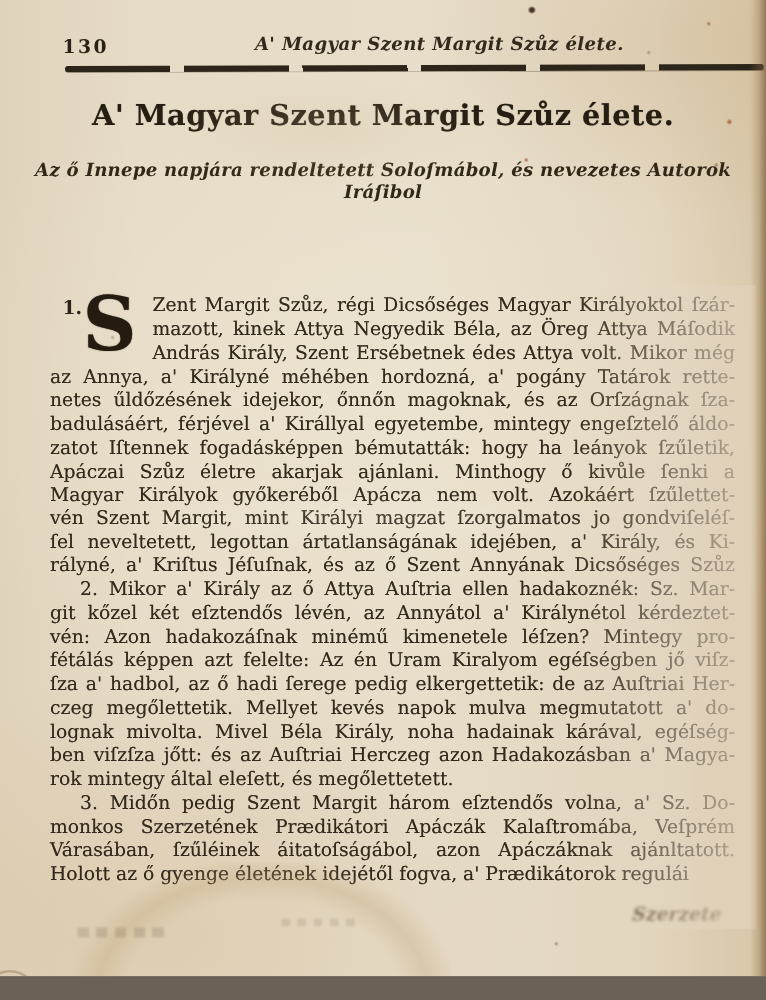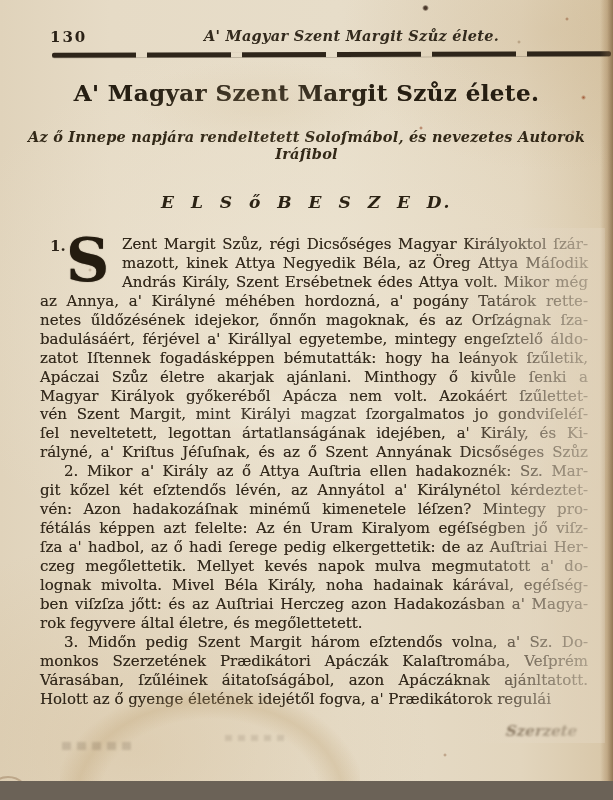--- a/index.html
+++ b/index.html
@@ -93,21 +93,20 @@
   <div class="abs bleed"></div>
   <div class="abs bleed2"></div>
   <div class="abs corner-stamp"></div>
 
   <div class="abs page-number">130</div>
   <div class="abs running-title">A' Magyar Szent Margit Szůz élete.</div>
   <div class="abs header-rule"></div>
 
   <div class="abs main-title">A' Magyar Szent Margit Szůz élete.</div>
   <div class="abs subtitle sub1">Az ő Innepe napjára rendeltetett Soloſmábol, és nevezetes Autorok Iráſibol</div>
-  <div class="abs section-heading">E L S ő   B E S Z E D.</div>
 
   <div class="abs body-block">
     <div class="para">
       <span class="para-number">1.</span>
       <span class="drop-cap">S</span>
     <div class="tline capwrap">Zent Margit Szůz, régi Dicsőséges Magyar Királyoktol ſzár-</div>
         <div class="tline capwrap">mazott, kinek Attya Negyedik Béla, az Öreg Attya Máſodik</div>
         <div class="tline capwrap">András Király, Szent Ersébetnek édes Attya volt.  Mikor még</div>
         <div class="tline">az Annya, a' Királyné méhében hordozná, a' pogány Tatárok rette-</div>
         <div class="tline">netes űldőzésének idejekor, őnnőn magoknak, és az Orſzágnak ſza-</div>
@@ -121,21 +120,21 @@
       </div>
     <div class="para">
         <div class="tline pind">2. Mikor a' Király az ő Attya Auſtria ellen hadakoznék: Sz. Mar-</div>
         <div class="tline">git kőzel két eſztendős lévén, az Annyátol a' Királynétol kérdeztet-</div>
         <div class="tline">vén:  Azon hadakozáſnak minémű kimenetele léſzen?  Mintegy pro-</div>
         <div class="tline">fétálás képpen azt felelte:  Az én Uram Kiralyom egéſségben jő viſz-</div>
         <div class="tline">ſza a' hadbol, az ő hadi ſerege pedig elkergettetik: de az Auſtriai Her-</div>
         <div class="tline">czeg megőlettetik.  Mellyet kevés napok mulva megmutatott a' do-</div>
         <div class="tline">lognak mivolta.  Mivel Béla Király, noha hadainak kárával, egéſség-</div>
         <div class="tline">ben viſzſza jőtt: és az Auſtriai Herczeg azon Hadakozásban a' Magya-</div>
-        <div class="tline lastline">rok fegyvere által életre, és megőlettetett.</div>
+        <div class="tline lastline">rok mintegy által eleſett, és megőlettetett.</div>
       </div>
     <div class="para">
         <div class="tline pind">3. Midőn pedig Szent Margit három eſztendős volna, a' Sz. Do-</div>
         <div class="tline">monkos Szerzetének Prædikátori Apáczák Kalaſtromába, Veſprém</div>
         <div class="tline">Várasában, ſzűléinek áitatoſságábol, azon Apáczáknak ajánltatott.</div>
         <div class="tline lastline">Holott az ő gyenge életének idejétől fogva, a' Prædikátorok regulái</div>
       </div>
   </div>
 
   <div class="abs right-fade"></div>

